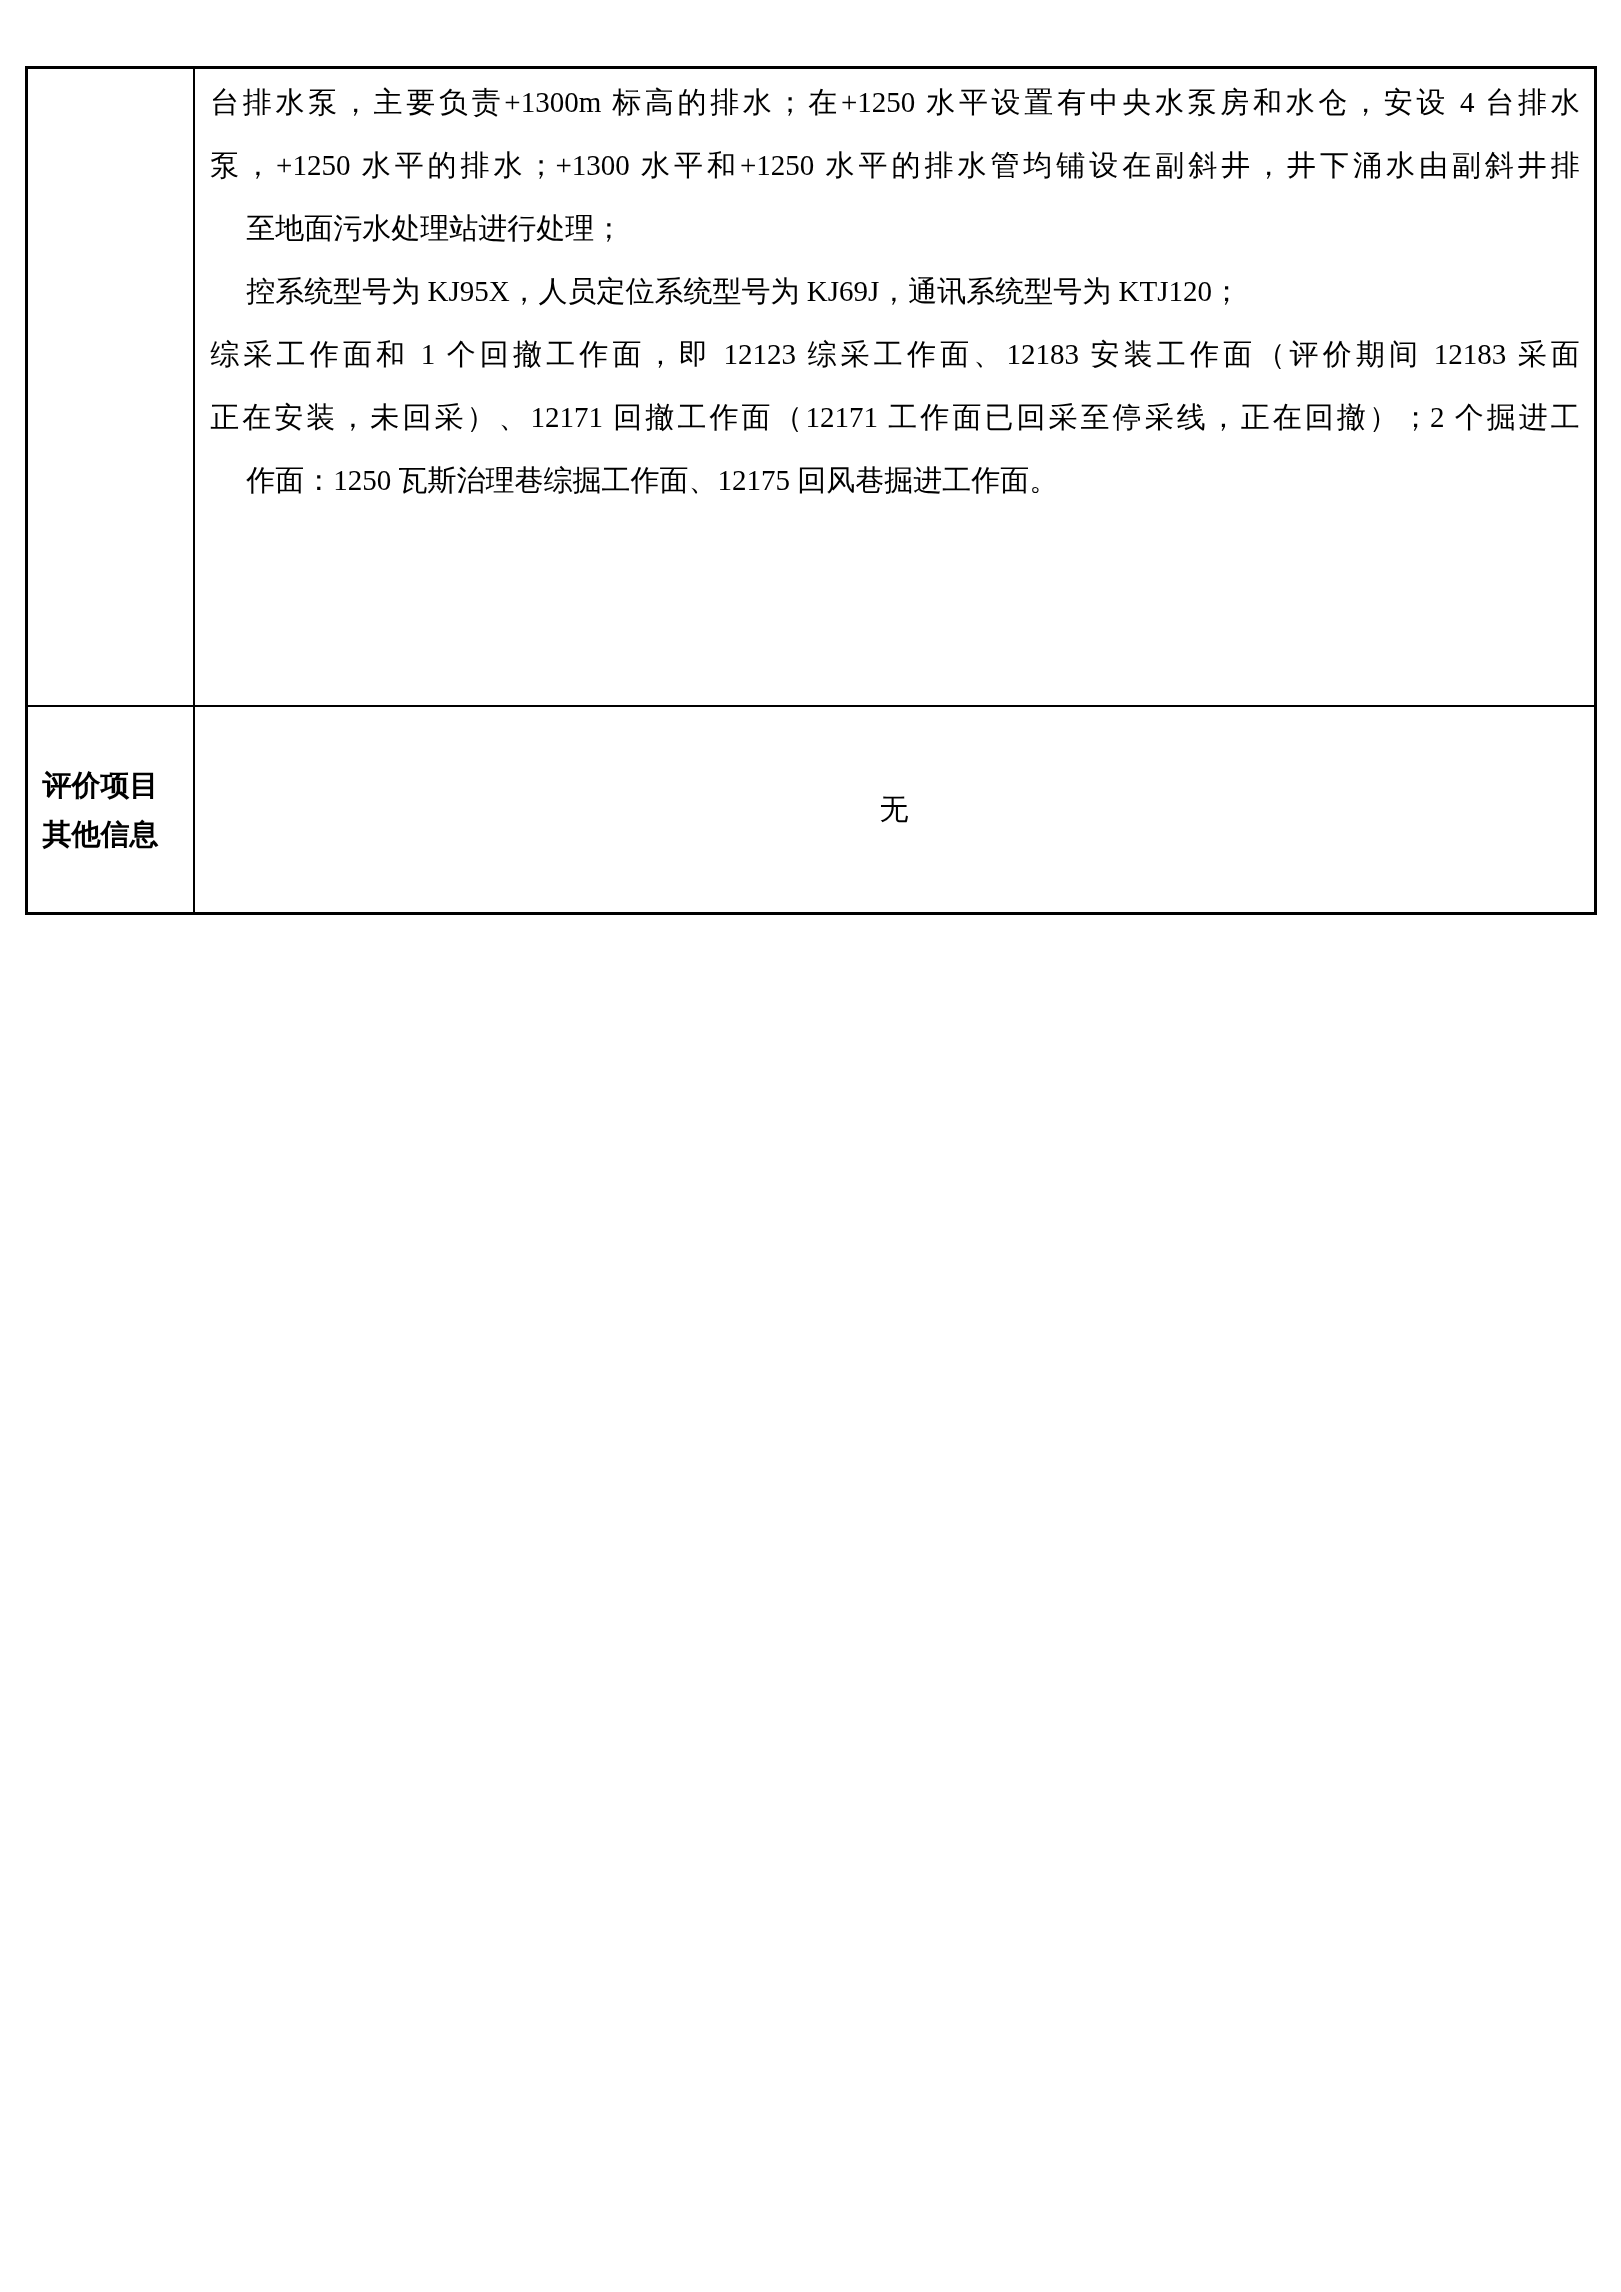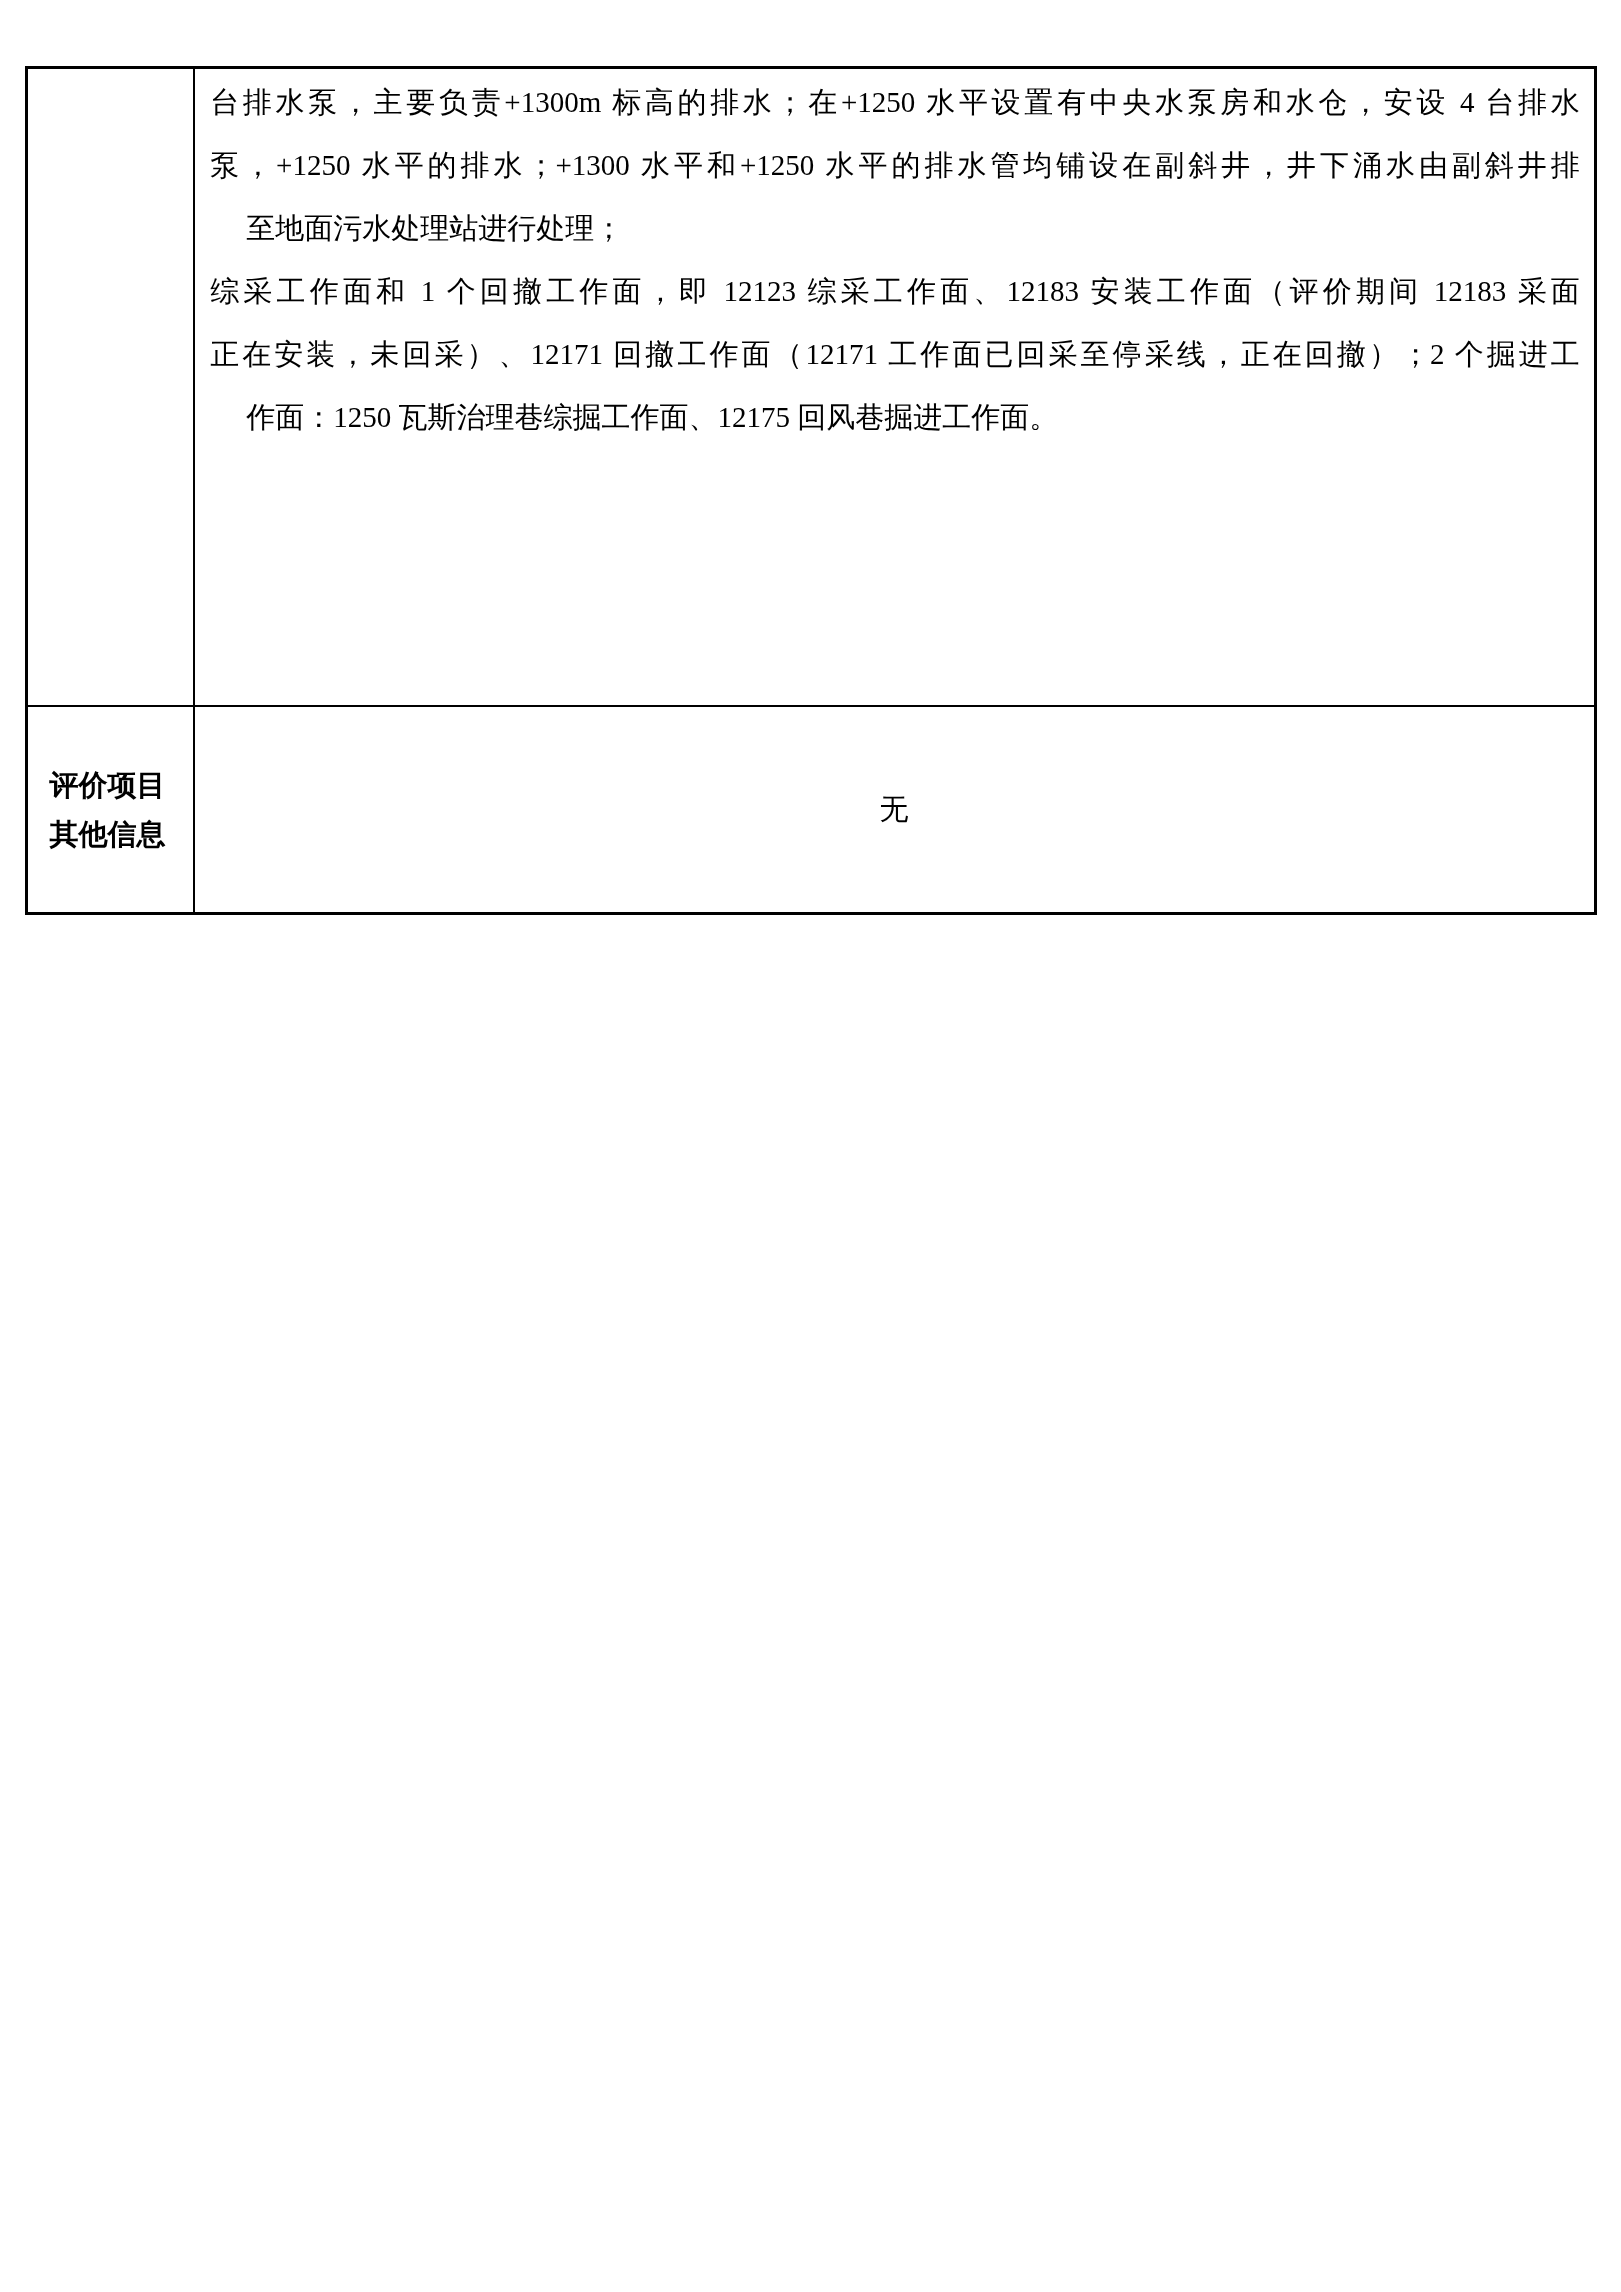--- a/index.html
+++ b/index.html
@@ -37,21 +37,21 @@
     padding: 2px 13.7px 0 15.7px;
     font-size: 29px;
     line-height: 63px;
     letter-spacing: 0;
   }
   .cell-r2l {
     border-right: 2.9px solid #000000;
     display: flex;
     flex-direction: column;
     justify-content: center;
-    padding-left: 22px;
+    padding-left: 15px;
     font-weight: bold;
     font-size: 29px;
     line-height: 49px;
   }
   .cell-r2r {
     display: flex;
     align-items: center;
     justify-content: center;
     font-size: 29px;
   }
@@ -69,20 +69,21 @@
 <div class="page">
   <div class="doc-table">
 
     <div class="cell cell-r1l"></div>
 
     <div class="cell cell-r1r">
       <div>
           <div class="tline">台排水泵，主要负责+1300m 标高的排水；在+1250 水平设置有中央水泵房和水仓，安设 4 台排水</div>
           <div class="tline">泵，+1250 水平的排水；+1300 水平和+1250 水平的排水管均铺设在副斜井，井下涌水由副斜井排</div>
           <div class="tline tline-last">至地面污水处理站进行处理；</div>
+          <div class="tline tline-last">控系统型号为 KJ95X，人员定位系统型号为 KJ69J，通讯系统型号为 KTJ120；</div>
           <div class="tline">综采工作面和 1 个回撤工作面，即 12123 综采工作面、12183 安装工作面（评价期间 12183 采面</div>
           <div class="tline">正在安装，未回采）、12171 回撤工作面（12171 工作面已回采至停采线，正在回撤）；2 个掘进工</div>
           <div class="tline tline-last">作面：1250 瓦斯治理巷综掘工作面、12175 回风巷掘进工作面。</div>
         </div>
     </div>
 
     <div class="cell cell-r2l">
       <div class="label-line">评价项目</div>
       <div class="label-line">其他信息</div>
     </div>

